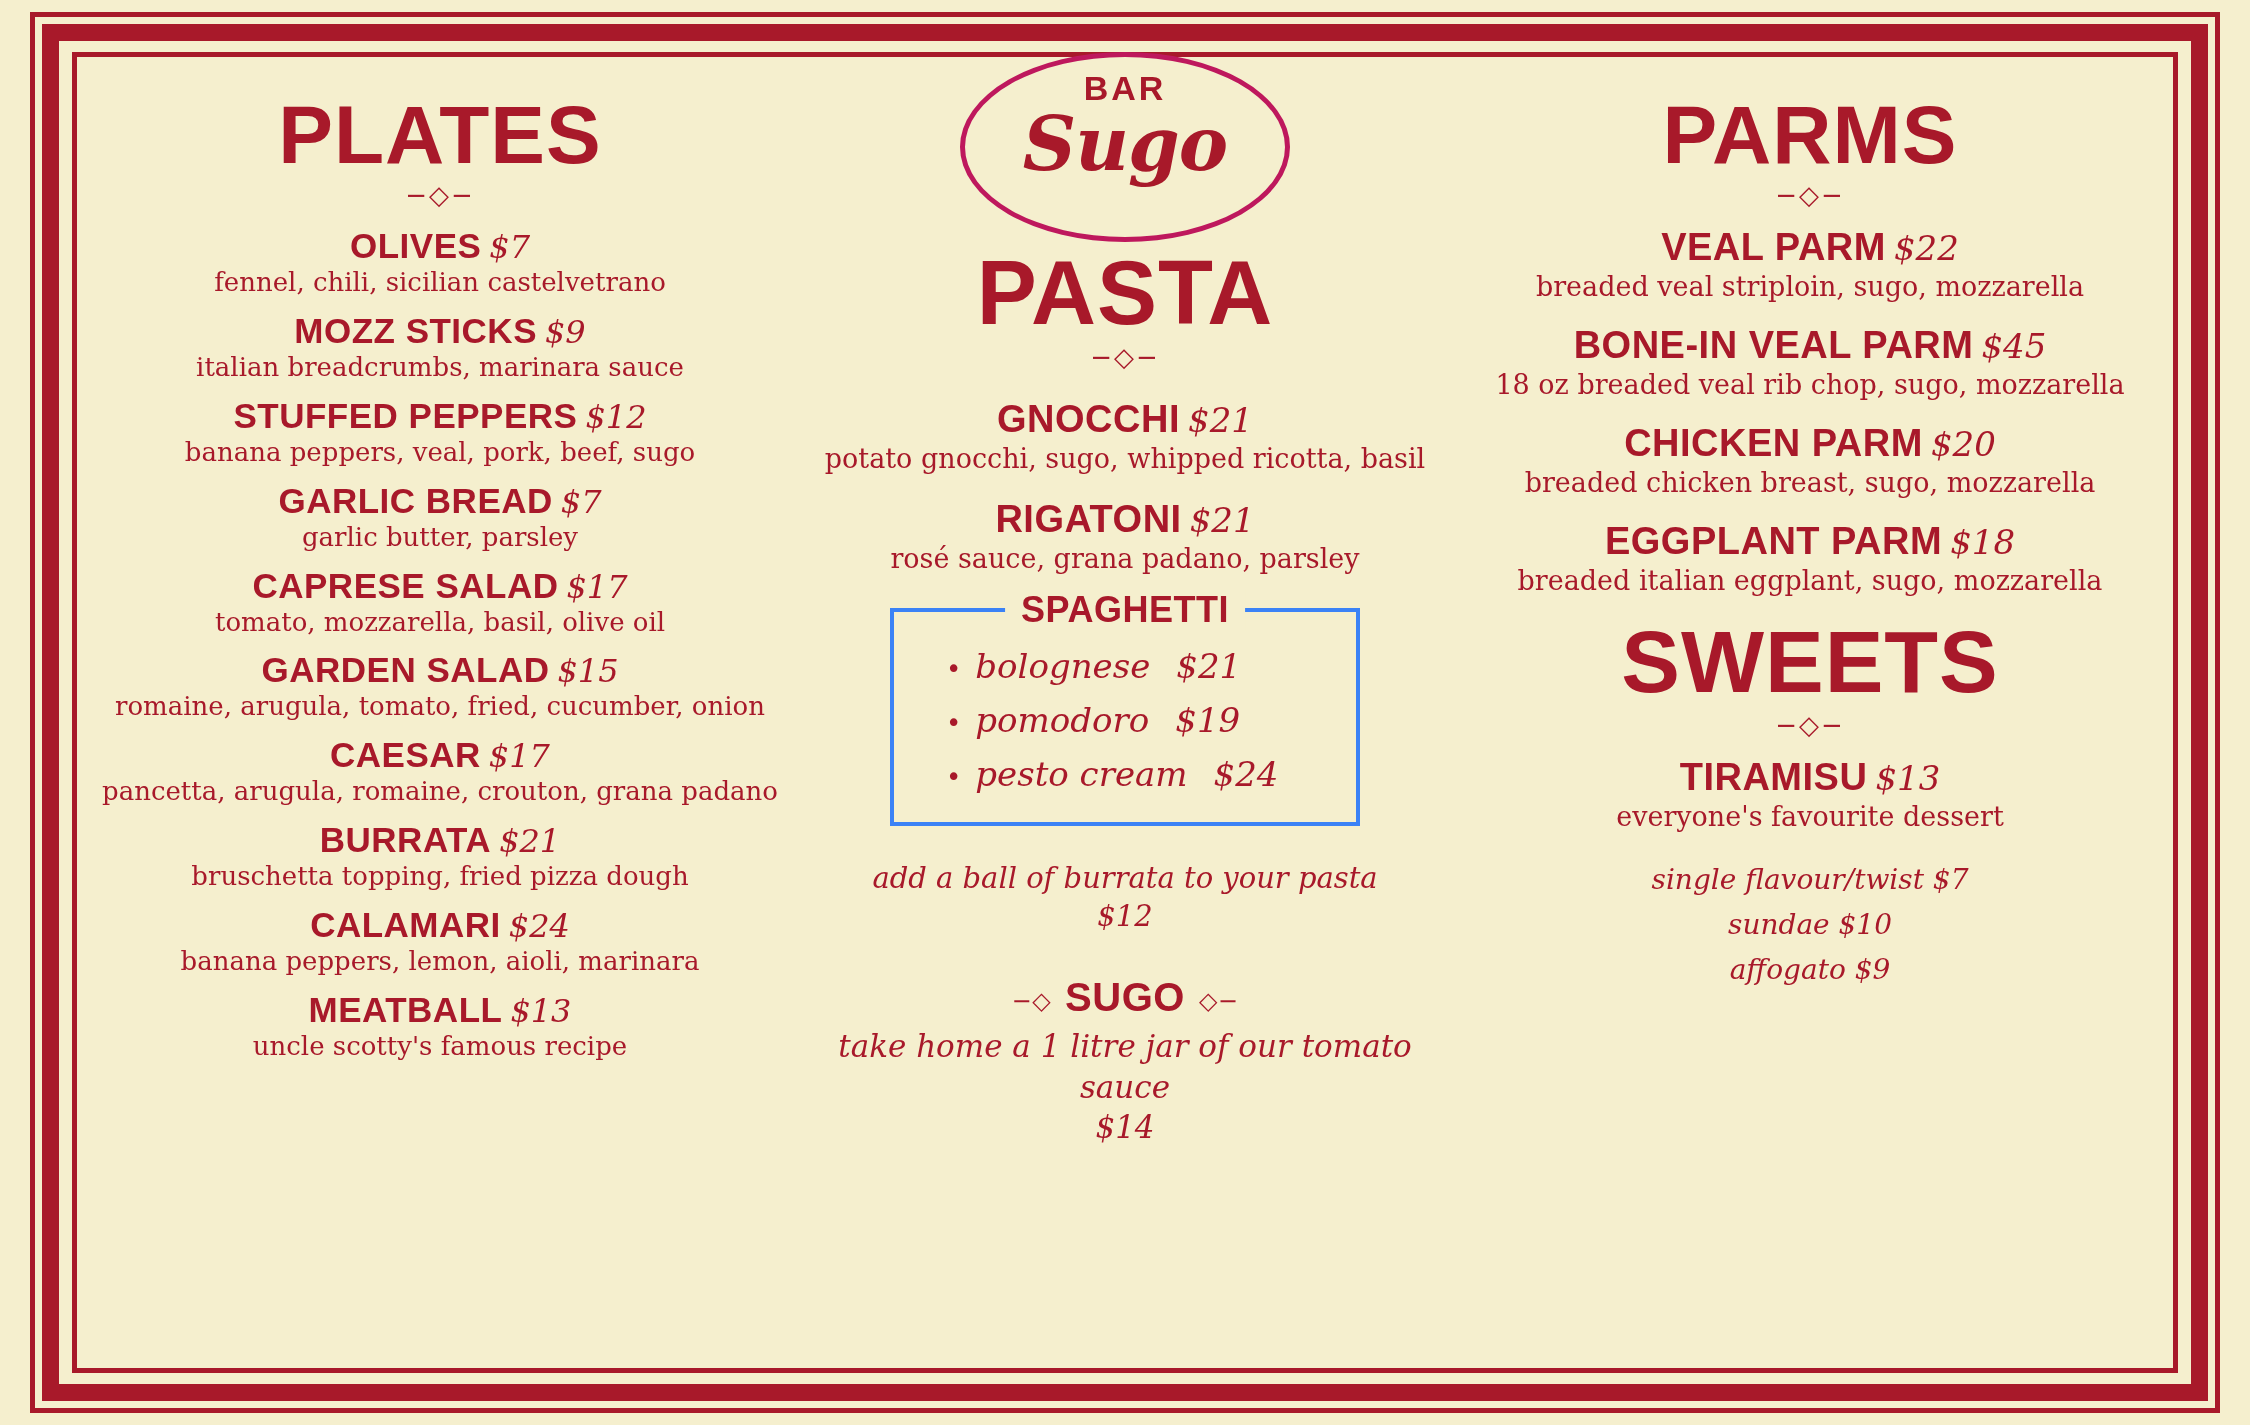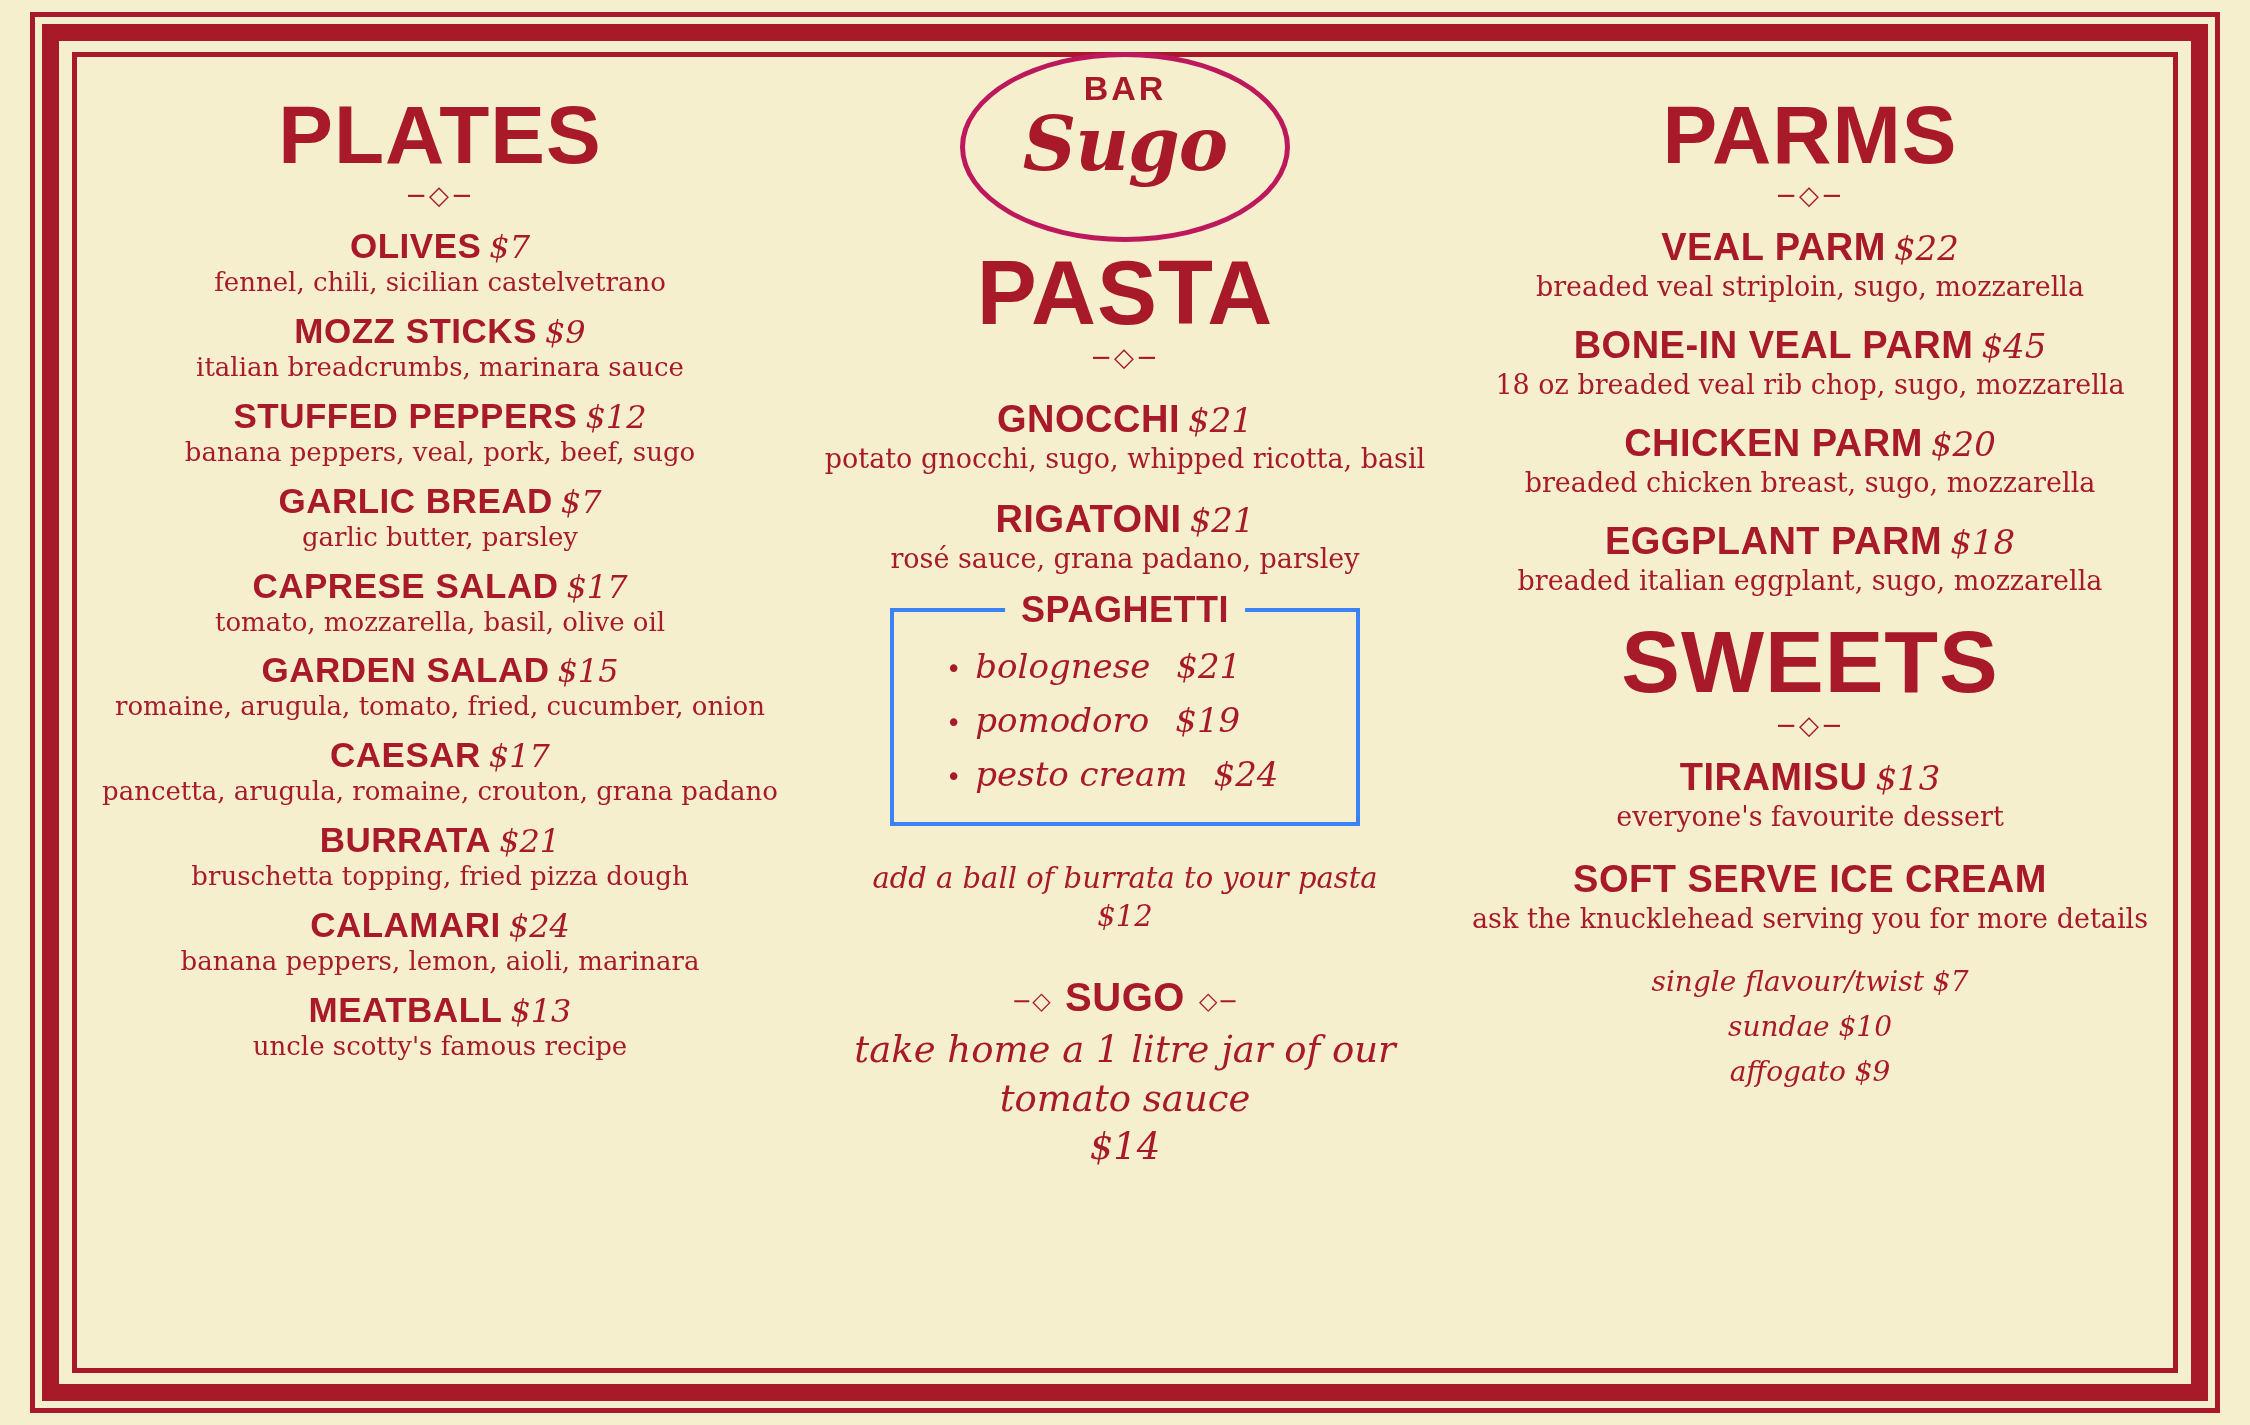--- a/index.html
+++ b/index.html
@@ -209,21 +209,21 @@
   .sugo-head .orn {
     font-family: "DejaVu Sans", sans-serif;
     font-weight: normal;
     font-size: 24px;
     vertical-align: middle;
     margin: 0 14px;
   }
   .sugo-note {
     font-family: "DejaVu Serif", serif;
     font-style: italic;
-    font-size: 37px;
+    font-size: 31px;
     text-align: center;
     line-height: 1.3;
     margin-top: 6px;
   }
 
   
   .parm-item { margin-bottom: 22px; }
   .parm-item .item-name { font-size: 38px; }
   .parm-item .item-price { font-size: 34px; }
   .parm-item .item-desc { font-size: 27px; }
@@ -372,24 +372,20 @@
       </div>
 
       <div class="section-title sweets-title">SWEETS</div>
       <div class="divider">−◇−</div>
 
       <div class="item sweet-item" style="margin-top:18px">
         <span class="item-name">TIRAMISU</span><span class="item-price">$13</span>
         <div class="item-desc">everyone's favourite dessert</div>
       </div>
 
-      <div class="item sweet-item">
-        <span class="item-name">SOFT SERVE ICE CREAM</span>
-        <div class="item-desc">ask the knucklehead serving you for more details</div>
-      </div>
       <div class="icecream-opt">
         <div>single flavour/twist $7</div>
         <div>sundae $10</div>
         <div>affogato $9</div>
       </div>
     </div>
 
   </div>
 </div>
 

